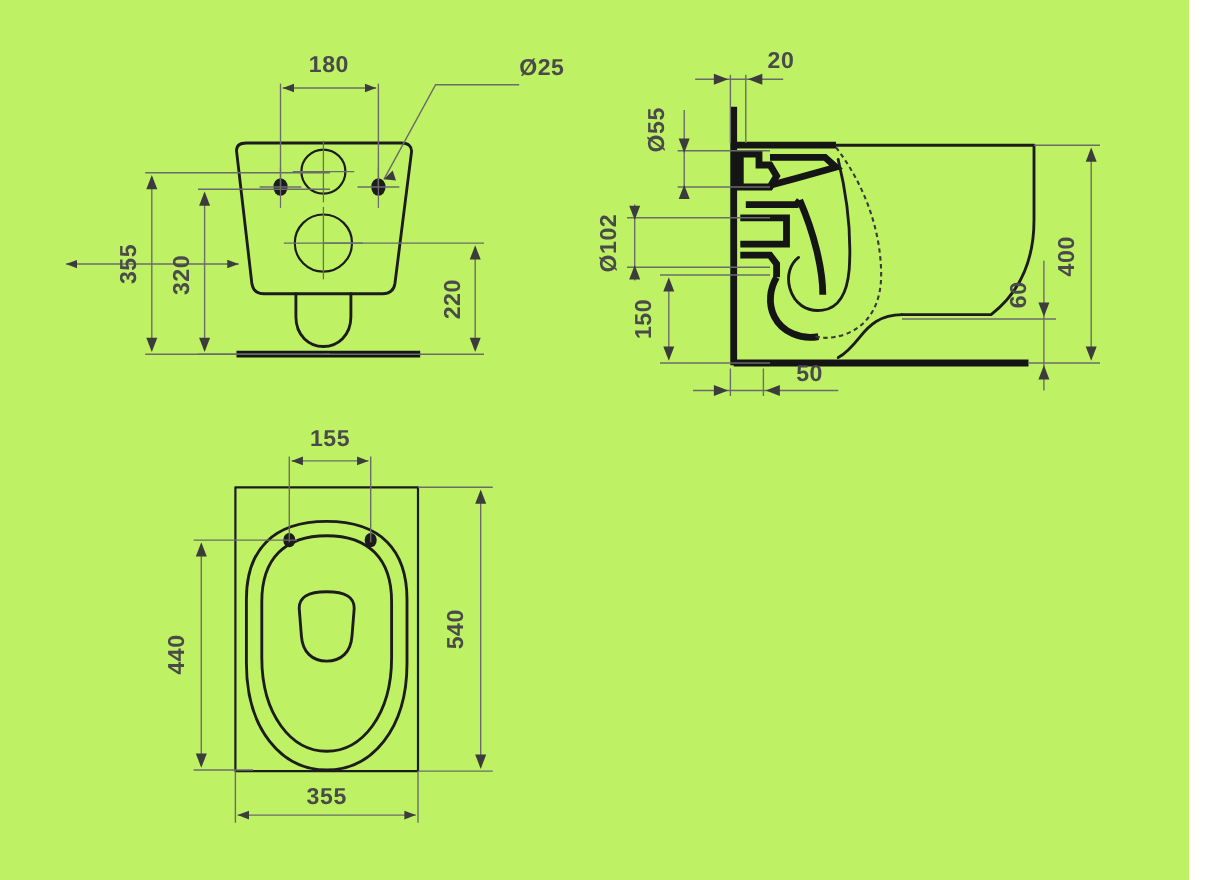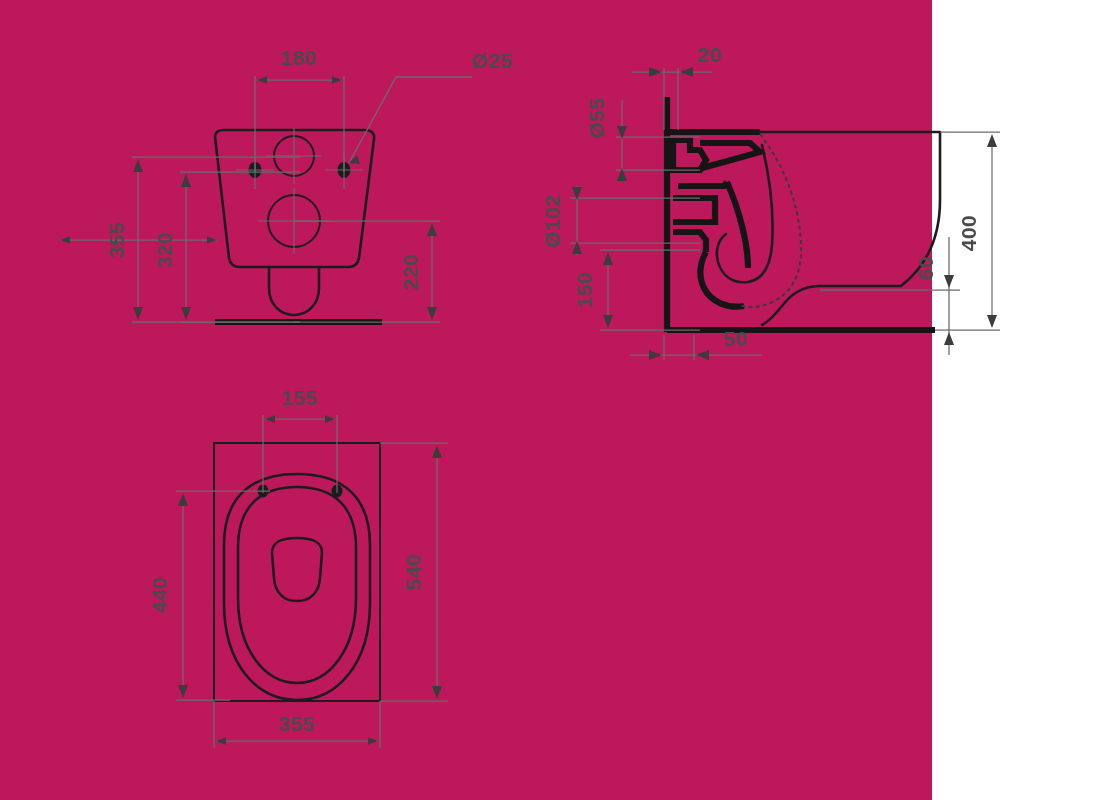--- a/index.html
+++ b/index.html
@@ -8,23 +8,23 @@
     background: #ffffff;
   }
   body {
     width: 1100px;
     height: 800px;
     font-family: "Liberation Sans", sans-serif;
     overflow: hidden;
   }
   #drawing-root {
     position: relative;
-    width: 932px;
+    width: 1081px;
     height: 800px;
-    background: #be185d;
+    background: #bef264;
   }
   svg.cad {
     position: absolute;
     top: 0; left: 0;
     width: 1100px;
     height: 800px;
     display: block;
   }
   
   .obj      { fill: none; stroke: #1c1c1c; stroke-width: 2.6; stroke-linecap: round; stroke-linejoin: round; }

